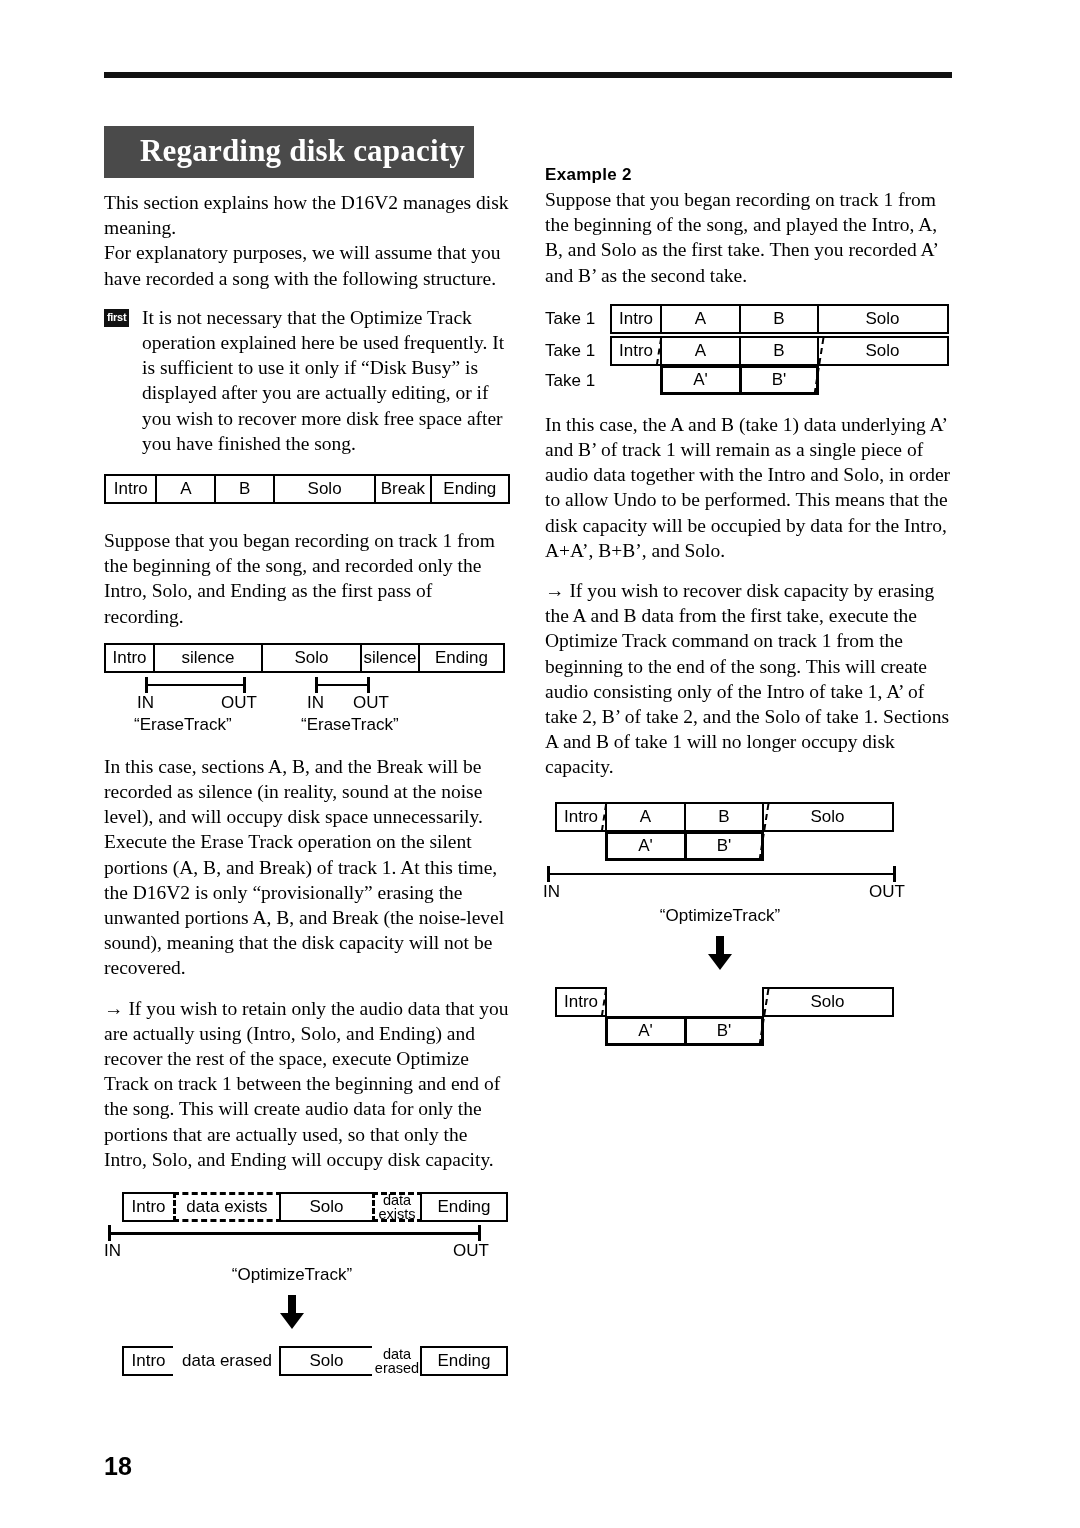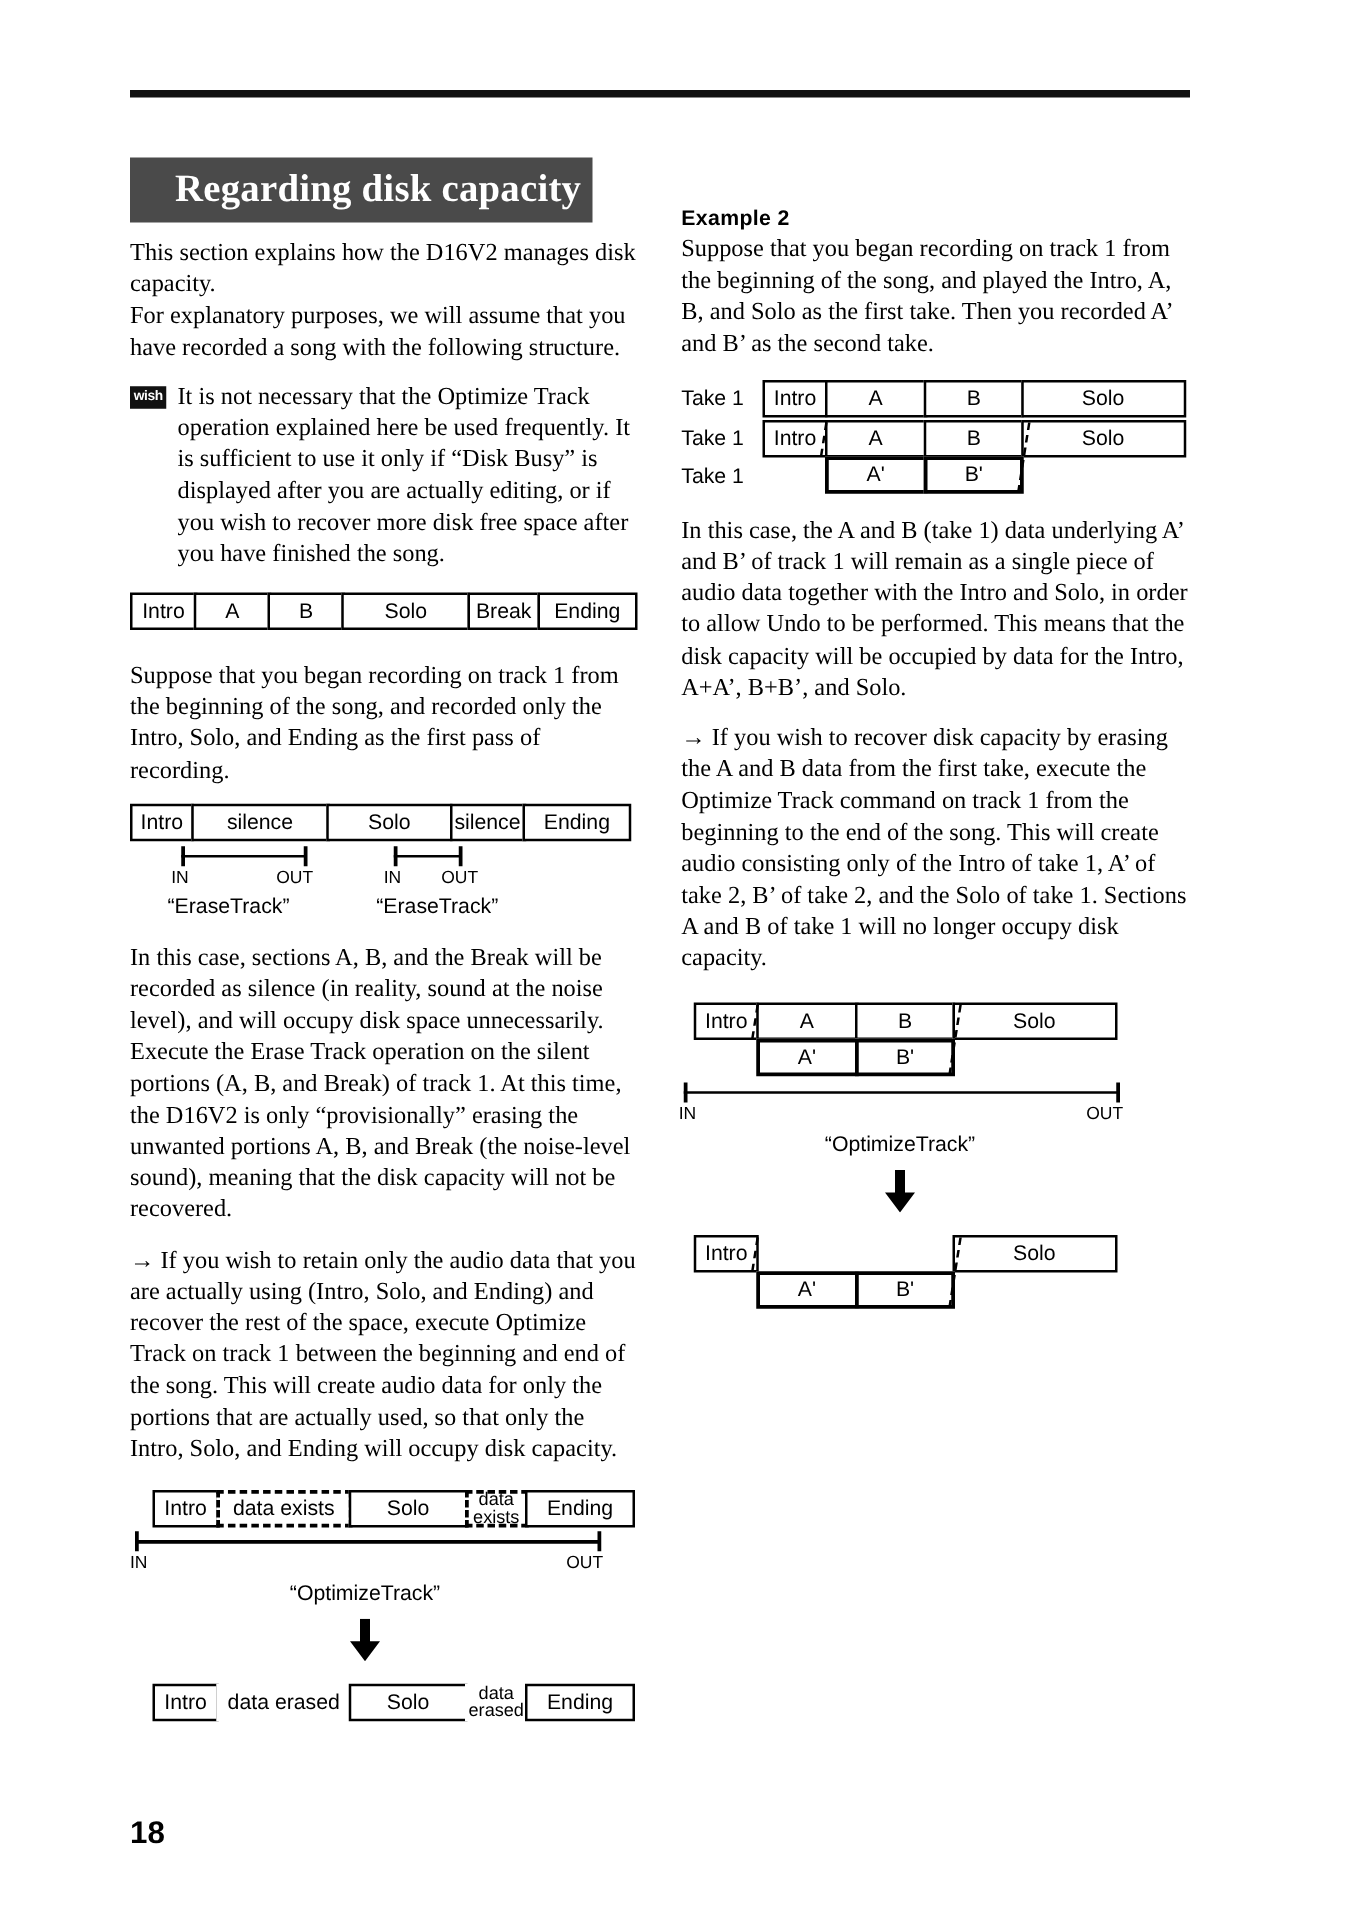--- a/index.html
+++ b/index.html
@@ -142,21 +142,21 @@
     position: absolute;
     top: 0px;
     width: 2.5px;
     height: 16px;
     background: #000;
   }
   .ruler-labels {
     position: relative;
     height: 22px;
     font-family: "Liberation Sans", sans-serif;
-    font-size: 14px;
+    font-size: 17px;
   }
   .ruler-labels span {
     position: absolute;
     top: 0;
   }
   .caption {
     font-family: "Liberation Sans", sans-serif;
     font-size: 17px;
     text-align: center;
   }
@@ -212,25 +212,25 @@
 <body>
 
 <div class="page">
 
   <div class="top-rule"></div>
 
   <div class="col-left">
 
     <div class="title-banner">Regarding disk capacity</div>
 
-    <p class="body">This section explains how the D16V2 manages disk capacity.</p>
+    <p class="body">This section explains how the D16V2 manages disk meaning.</p>
     <p class="body">For explanatory purposes, we will assume that you have recorded a song with the following structure.</p>
 
     <div class="note-block">
-      <span class="note-tag">wish</span>
+      <span class="note-tag">first</span>
       <span>It is not necessary that the Optimize Track operation explained here be used frequently. It is sufficient to use it only if “Disk Busy” is displayed after you are actually editing, or if you wish to recover more disk free space after you have finished the song.</span>
     </div>
 
     <div class="diagram" style="margin-top:18px;">
       <div class="trackbar">
         <div class="seg" style="width:54px">Intro</div>
         <div class="seg" style="width:62px">A</div>
         <div class="seg" style="width:62px">B</div>
         <div class="seg" style="width:104px">Solo</div>
         <div class="seg" style="width:59px">Break</div>

